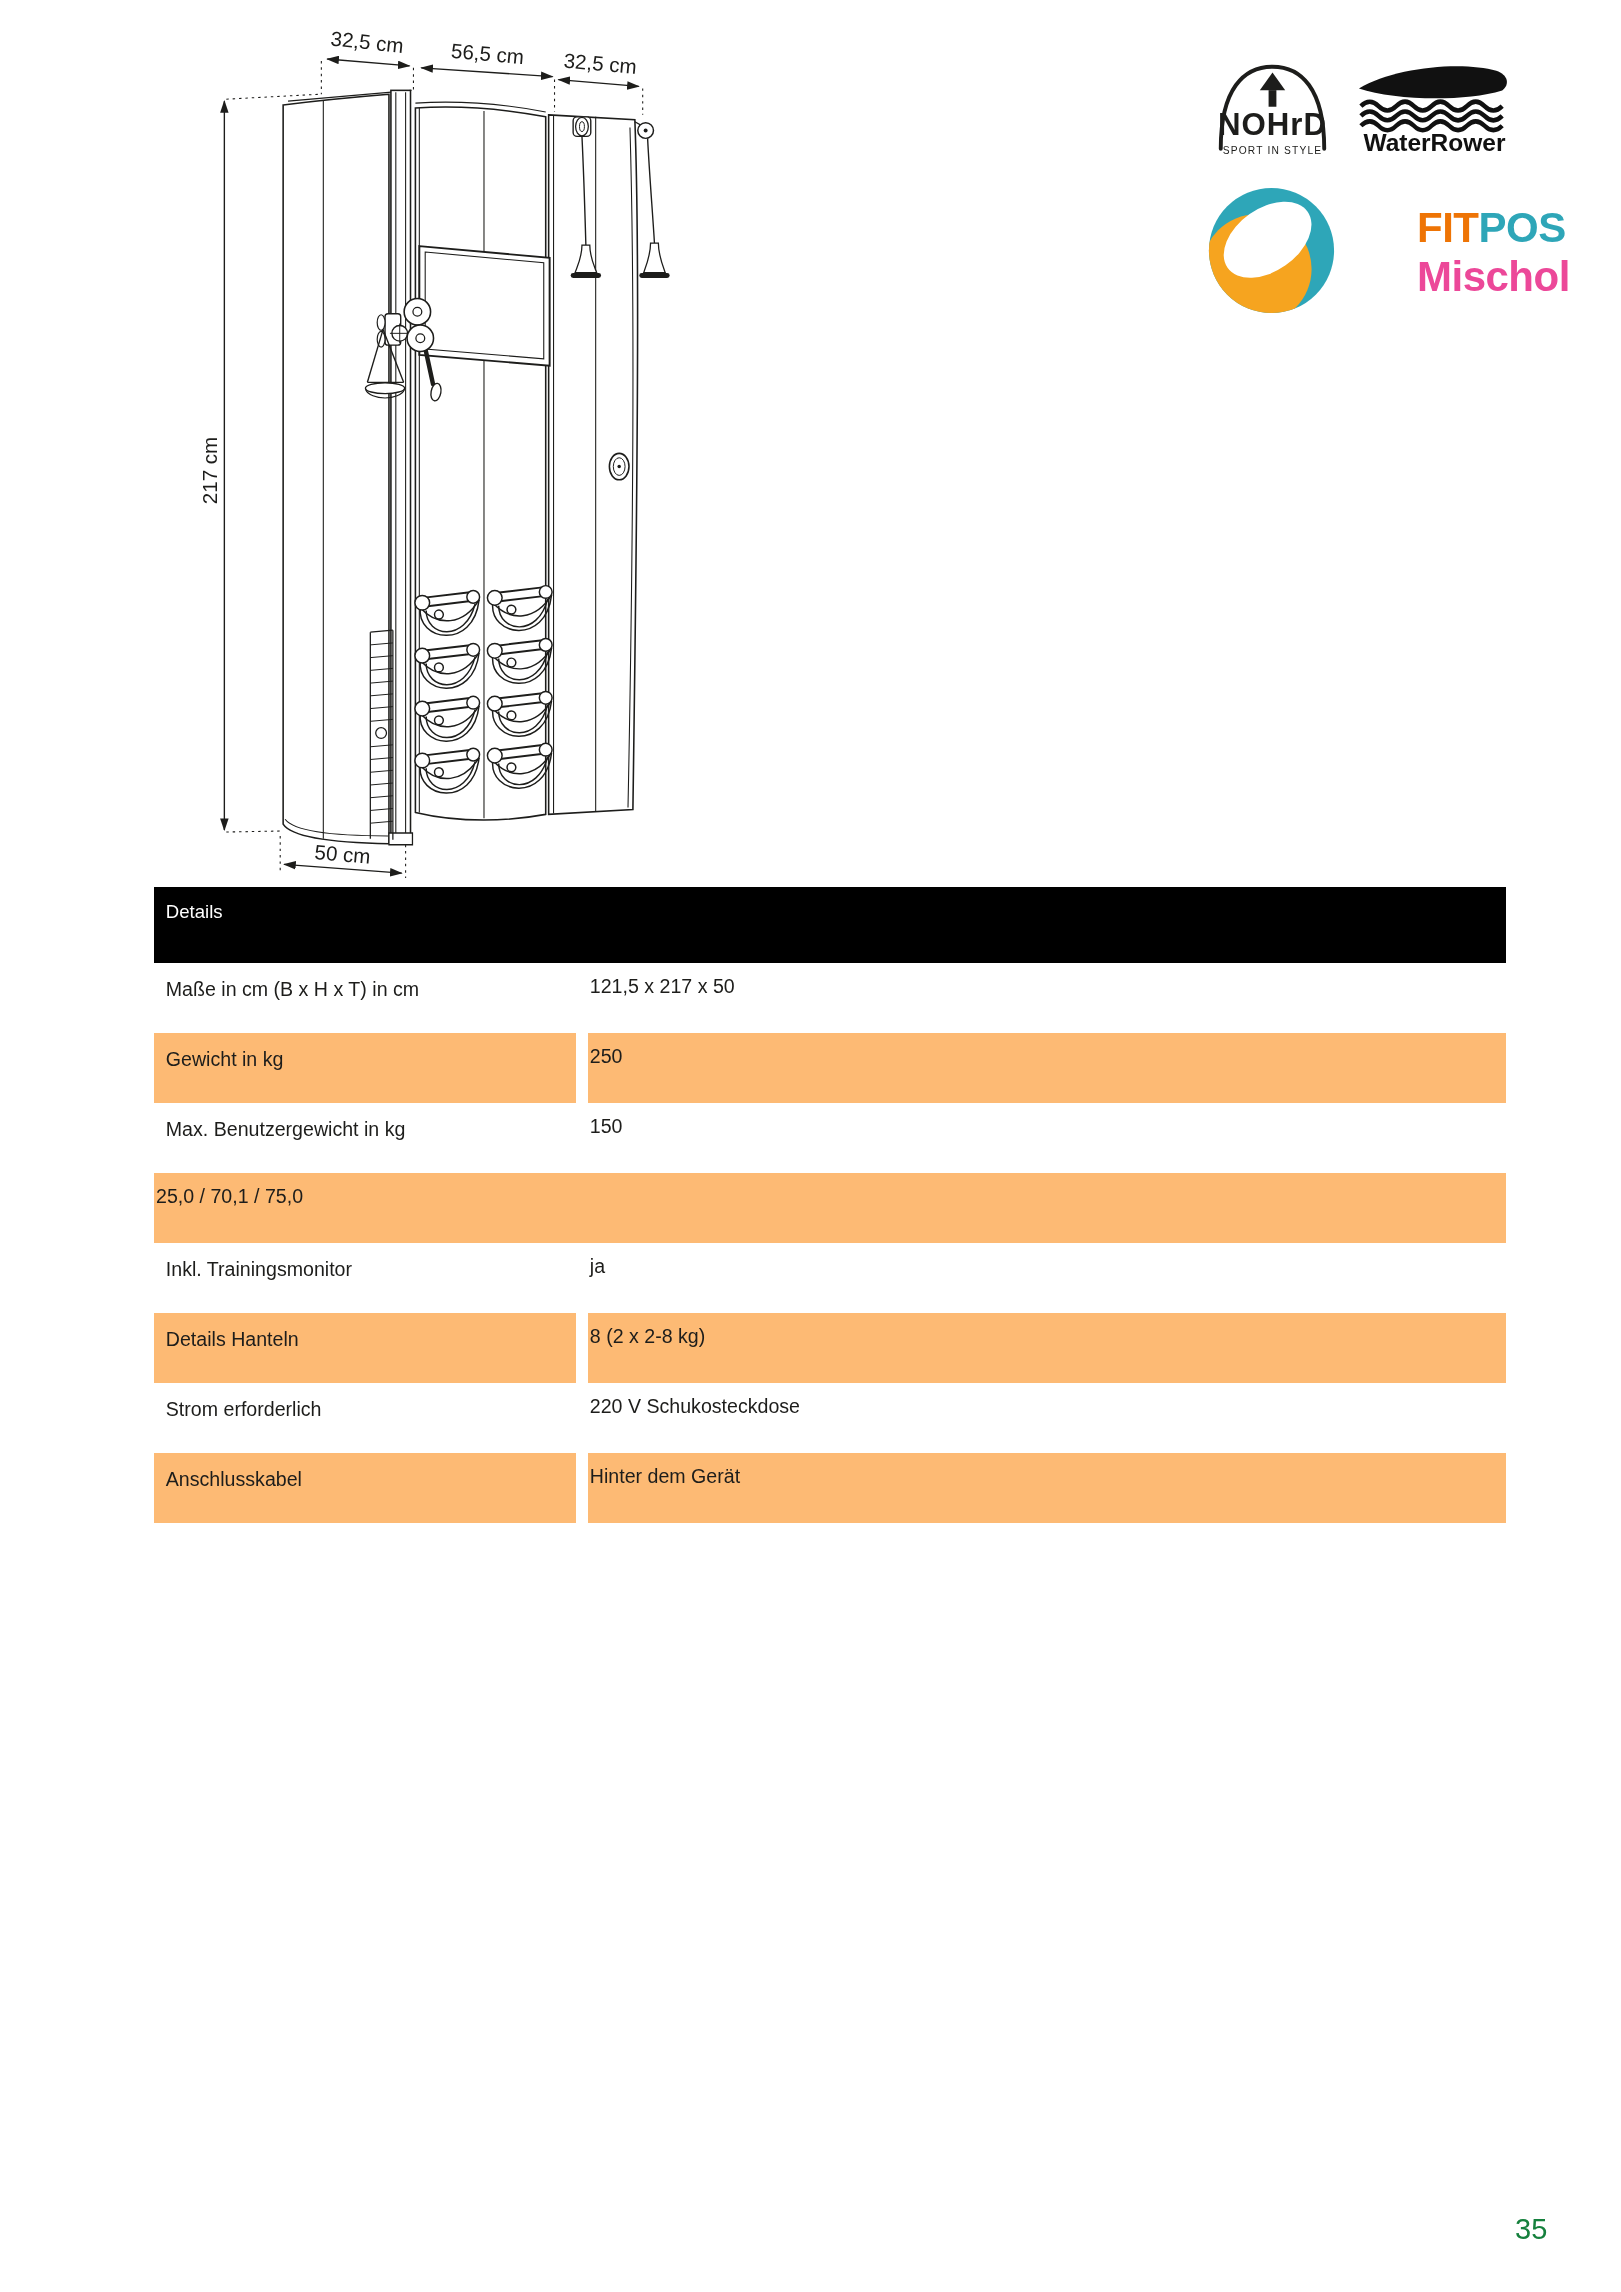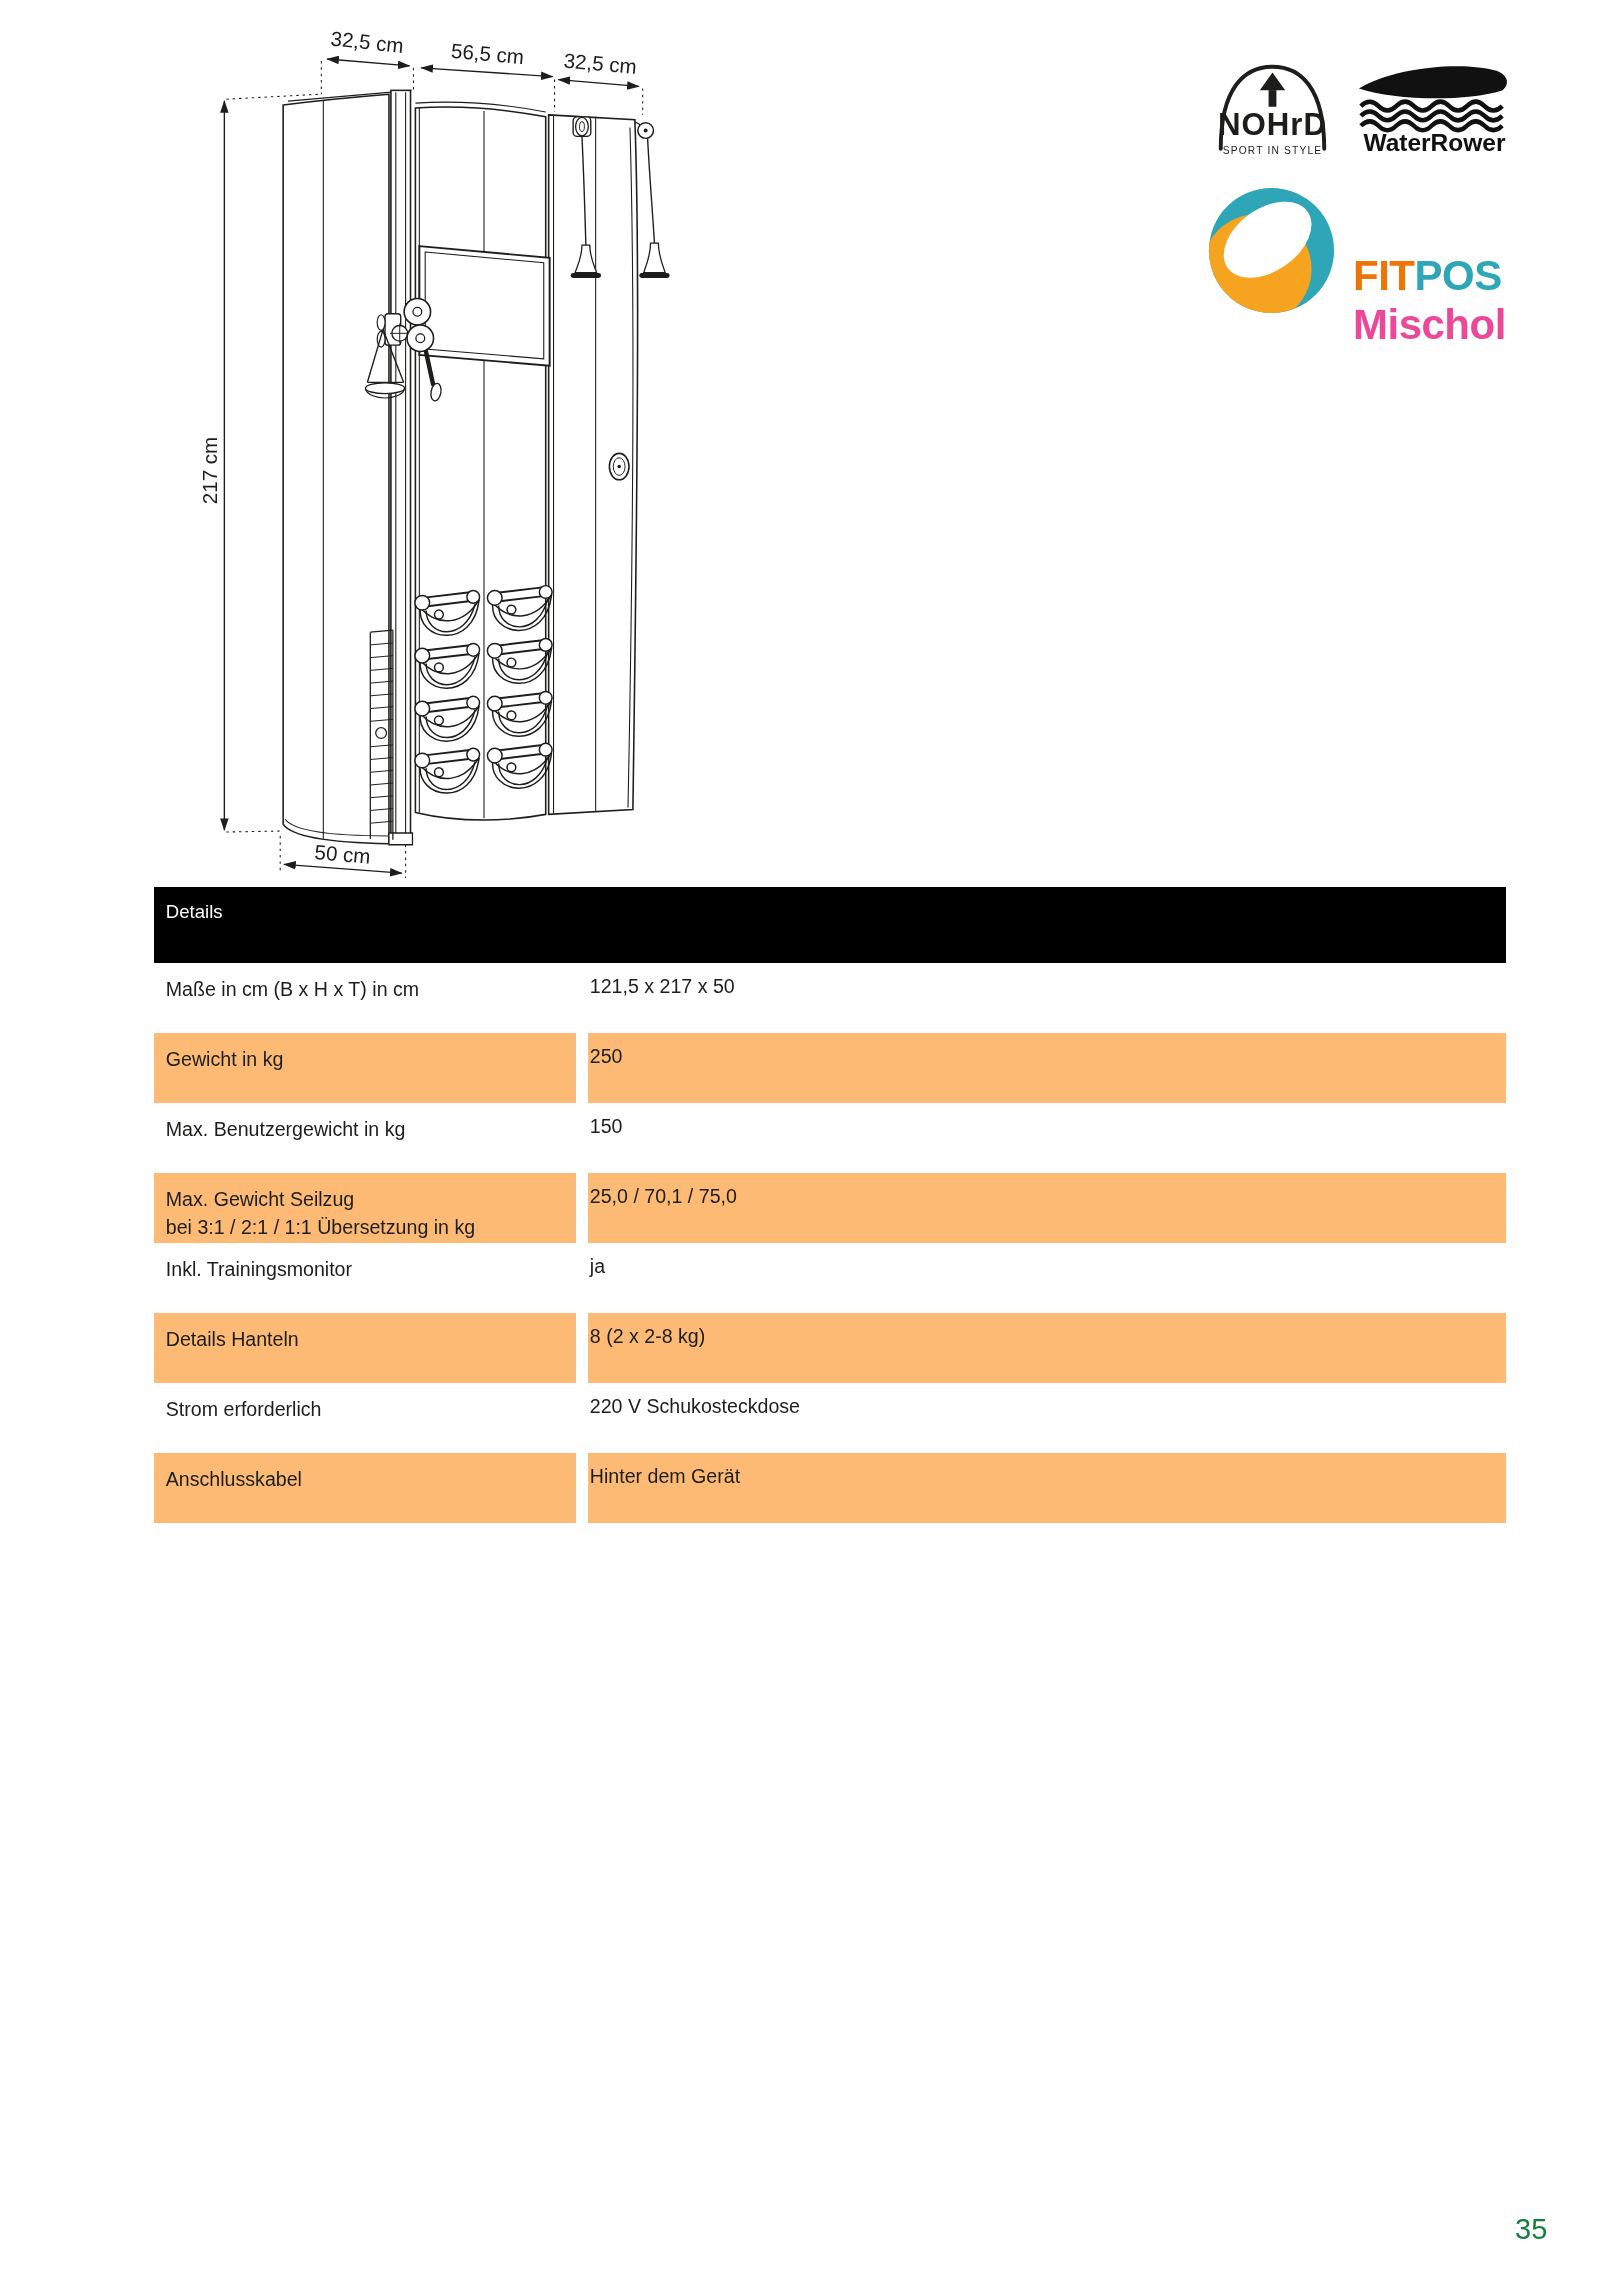--- a/index.html
+++ b/index.html
@@ -8,21 +8,21 @@
     font-family:"Liberation Sans", sans-serif;color:#1d1d1b;overflow:hidden;
   }
   
   .diagram{position:absolute;left:0;top:0;width:725px;height:892px;}
   .diagram svg{display:block;width:725px;height:892px;}
   .dim-label{font-size:21px;fill:#1d1d1b;}
   
   .logo-nohrd{position:absolute;left:1211px;top:55px;width:123px;height:102px;}
   .logo-waterrower{position:absolute;left:1355px;top:59px;width:159px;height:98px;}
   .logo-fitpos-mark{position:absolute;left:1206px;top:185px;width:131px;height:131px;}
-  .fitpos-text{position:absolute;left:1353px;top:207px;line-height:1;margin-top:48px;}
+  .fitpos-text{position:absolute;left:1417px;top:207px;line-height:1;}
   .fitpos-line1{font-size:42px;font-weight:bold;letter-spacing:-0.5px;}
   .fitpos-fit{color:#EE7405;}
   .fitpos-pos{color:#2EA6B8;}
   .fitpos-line2{font-size:42px;font-weight:bold;color:#ec4899;margin-top:6.9px;letter-spacing:-0.5px;}
   
   .spec-table{position:absolute;left:154px;top:887px;width:1352px;font-size:19.6px;}
   .spec-head{height:76px;background:#000;color:#fff;display:flex;font-weight:normal;font-size:18.6px;}
   .spec-head .h1{width:422px;padding:13.7px 0 0 11.8px;box-sizing:border-box;}
   .spec-head .h2{flex:1;padding:13.7px 0 0 2px;box-sizing:border-box;}
   .spec-row{display:flex;height:70px;}
@@ -247,22 +247,20 @@
   </div>
   <div class="spec-row alt">
     <div class="c1">Gewicht in kg</div>
     <div class="c2">250</div>
   </div>
   <div class="spec-row">
     <div class="c1">Max. Benutzergewicht in kg</div>
     <div class="c2">150</div>
   </div>
   <div class="spec-row alt">
-    <div class="c1">Max. Gewicht Seilzug
-bei 3:1 / 2:1 / 1:1 Übersetzung in kg</div>
     <div class="c2">25,0 / 70,1 / 75,0</div>
   </div>
   <div class="spec-row">
     <div class="c1">Inkl. Trainingsmonitor</div>
     <div class="c2">ja</div>
   </div>
   <div class="spec-row alt">
     <div class="c1">Details Hanteln</div>
     <div class="c2">8 (2 x 2-8 kg)</div>
   </div>

